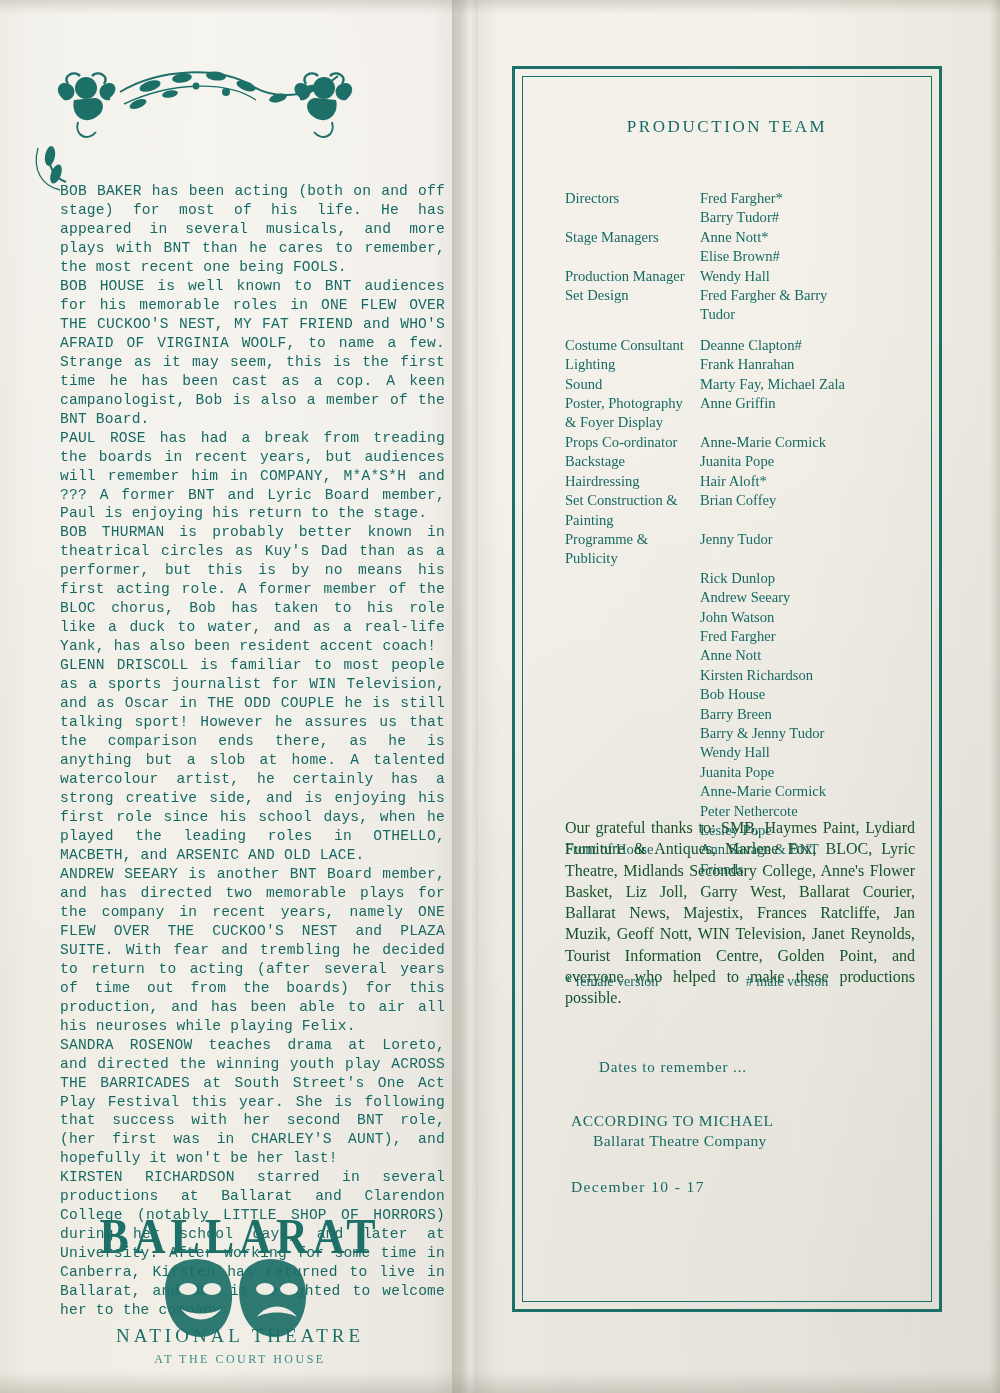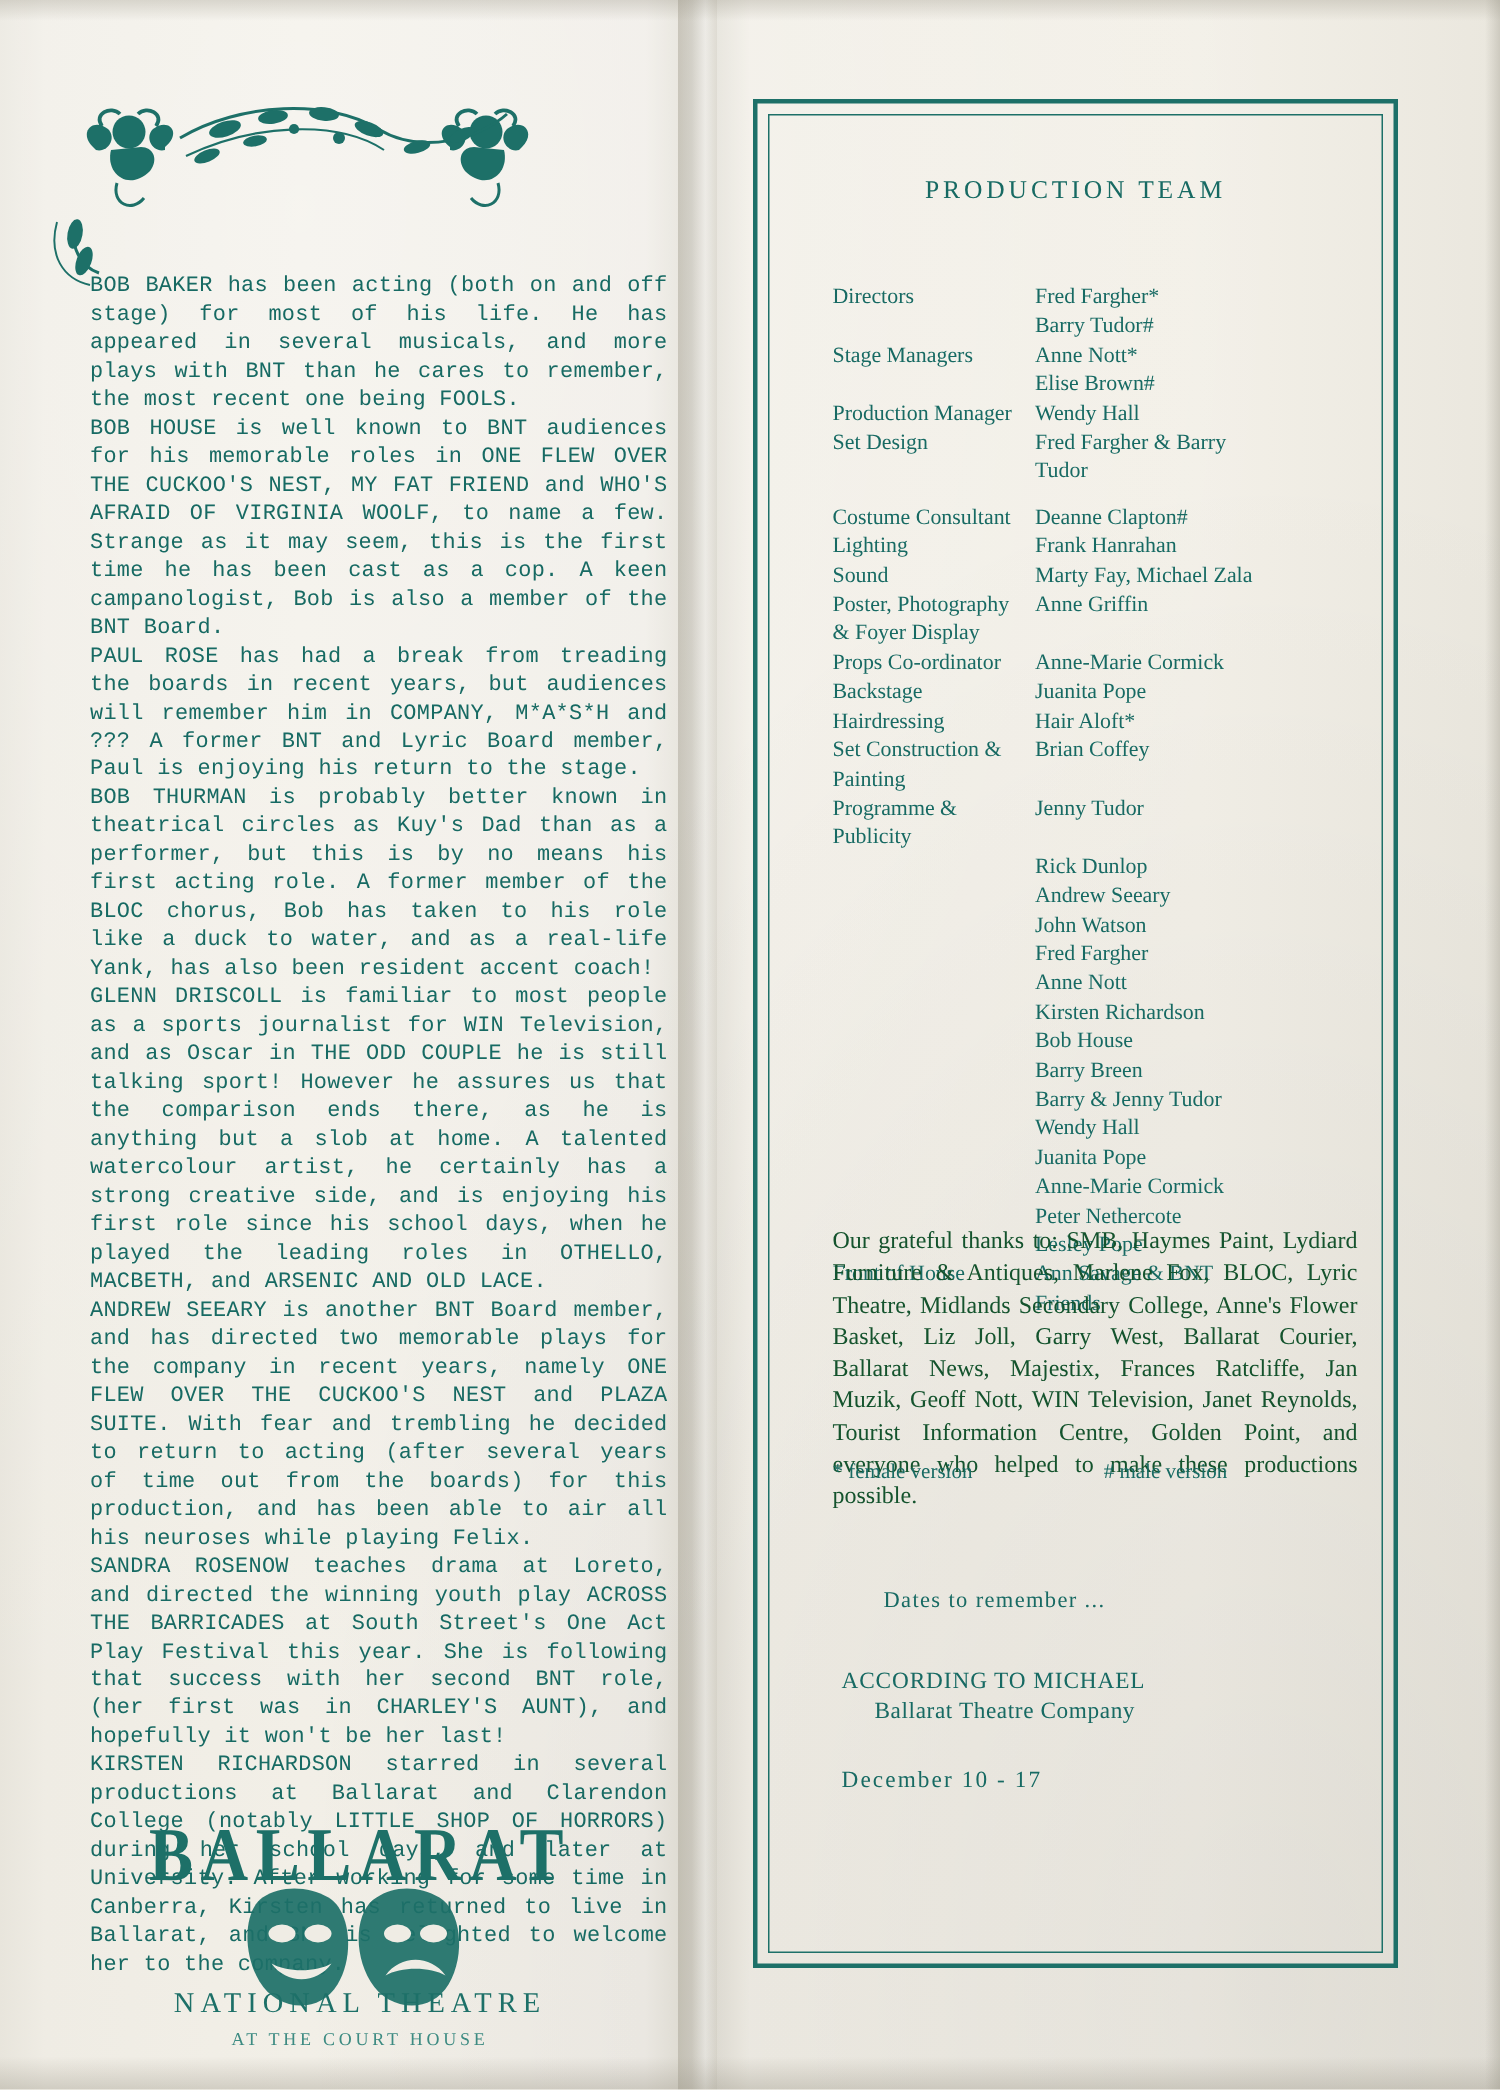--- a/index.html
+++ b/index.html
@@ -61,21 +61,21 @@
   }
   .masks{
     position:absolute;left:50%;top:42px;transform:translateX(-50%);
   }
 
   
   .right{
     position:absolute;left:478px;top:0;width:522px;height:1393px;
   }
   .frame{
-    position:absolute;left:24px;top:66px;width:424px;height:1240px;
+    position:absolute;left:34px;top:66px;width:424px;height:1240px;
     border:3px solid #1d7068;
     padding:0;
   }
   .frame:before{
     content:"";position:absolute;left:7px;top:7px;right:7px;bottom:7px;
     border:1px solid #1d7068;
   }
   .ptitle{
     position:absolute;left:0;right:0;top:48px;text-align:center;
     font-size:17px;letter-spacing:2.6px;color:#176a63;

